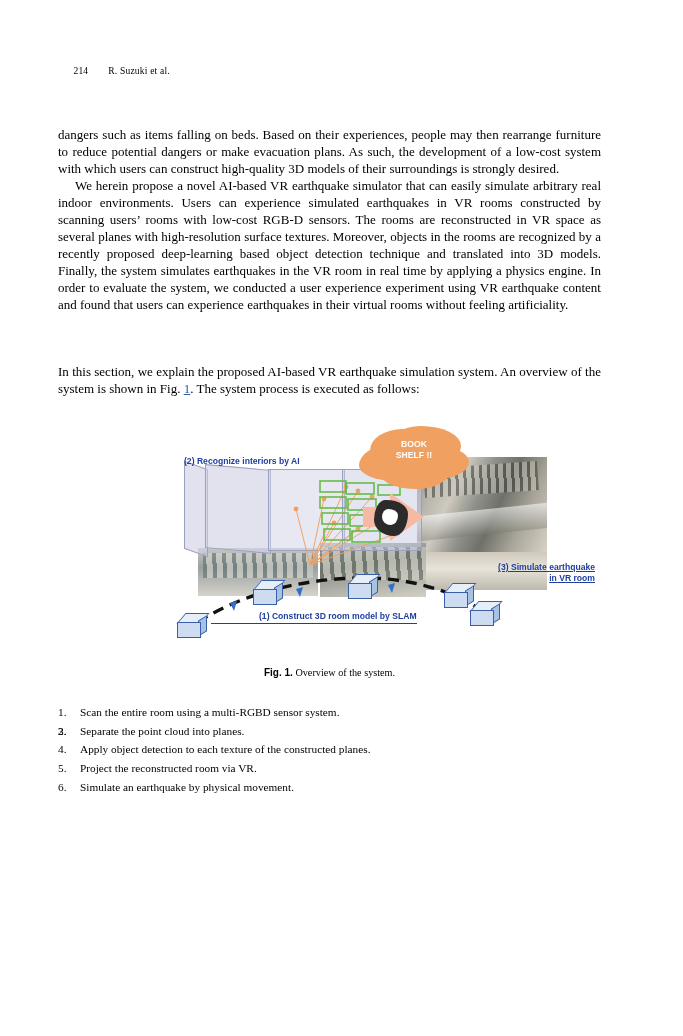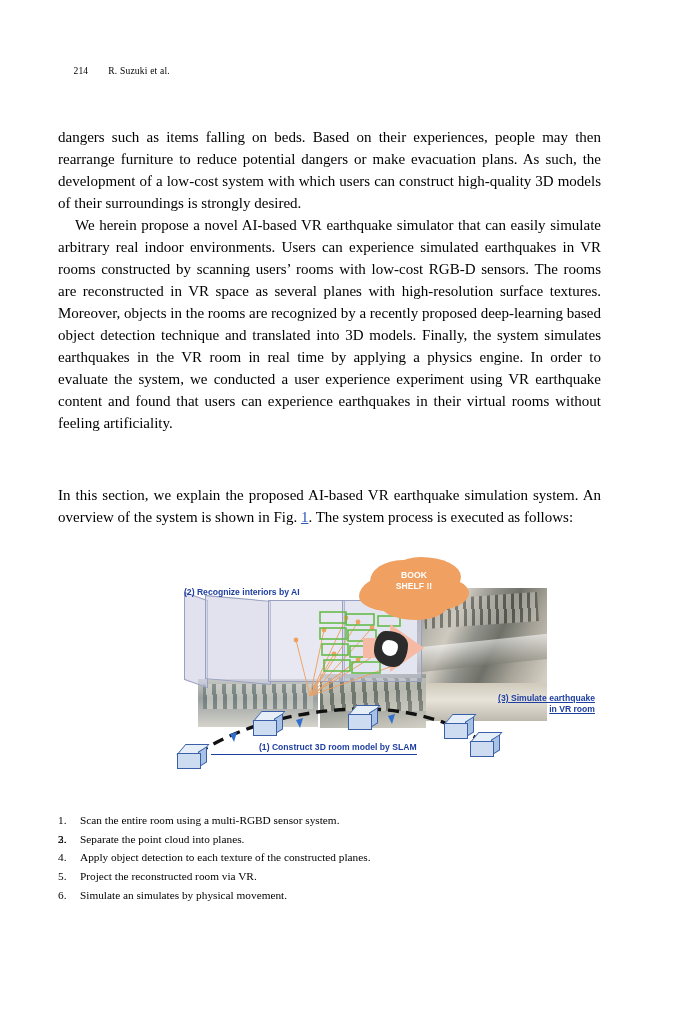--- a/index.html
+++ b/index.html
@@ -30,22 +30,22 @@
   .runhead {
     font-size: 9.5px;
     letter-spacing: 0.2px;
     margin-bottom: 40px;
     white-space: pre;
   }
   .runhead .pageno {
     margin-right: 20px;
   }
   p.body {
-    font-size: 15px;
-    line-height: 22px;
+    font-size: 13px;
+    line-height: 17px;
     text-align: justify;
     margin: 0;
     hyphens: none;
   }
   p.body.indent {
     text-indent: 17px;
   }
   h2.section {
     font-family: "Liberation Sans", sans-serif;
     font-size: 13.2px;
@@ -413,25 +413,29 @@
             </div>
 
           <div class="lbl l2">(2) Recognize interiors by AI</div>
           <div class="lbl l3">
             <span>(3) Simulate earthquake</span><br>
             <span>in VR room</span>
           </div>
           <div class="lbl l1">(1) Construct 3D room model by SLAM</div>
         </div>
       </div>
+      <div class="caption">
+        <b>Fig. 1.</b>
+        <span>Overview of the system.</span>
+      </div>
     </div>
 
     <ol class="steps">
       <li><span class="mk">1.</span><span>Scan the entire room using a multi-RGBD sensor system.</span></li>
       <li><span class="mk">2.</span></li>
       <li><span class="mk">3.</span><span>Separate the point cloud into planes.</span></li>
       <li><span class="mk">4.</span><span>Apply object detection to each texture of the constructed planes.</span></li>
       <li><span class="mk">5.</span><span>Project the reconstructed room via VR.</span></li>
-      <li><span class="mk">6.</span><span>Simulate an simulates by physical movement.</span></li>
+      <li><span class="mk">6.</span><span>Simulate an earthquake by physical movement.</span></li>
     </ol>
 
   </div>
 </div>
 
 </body></html>

